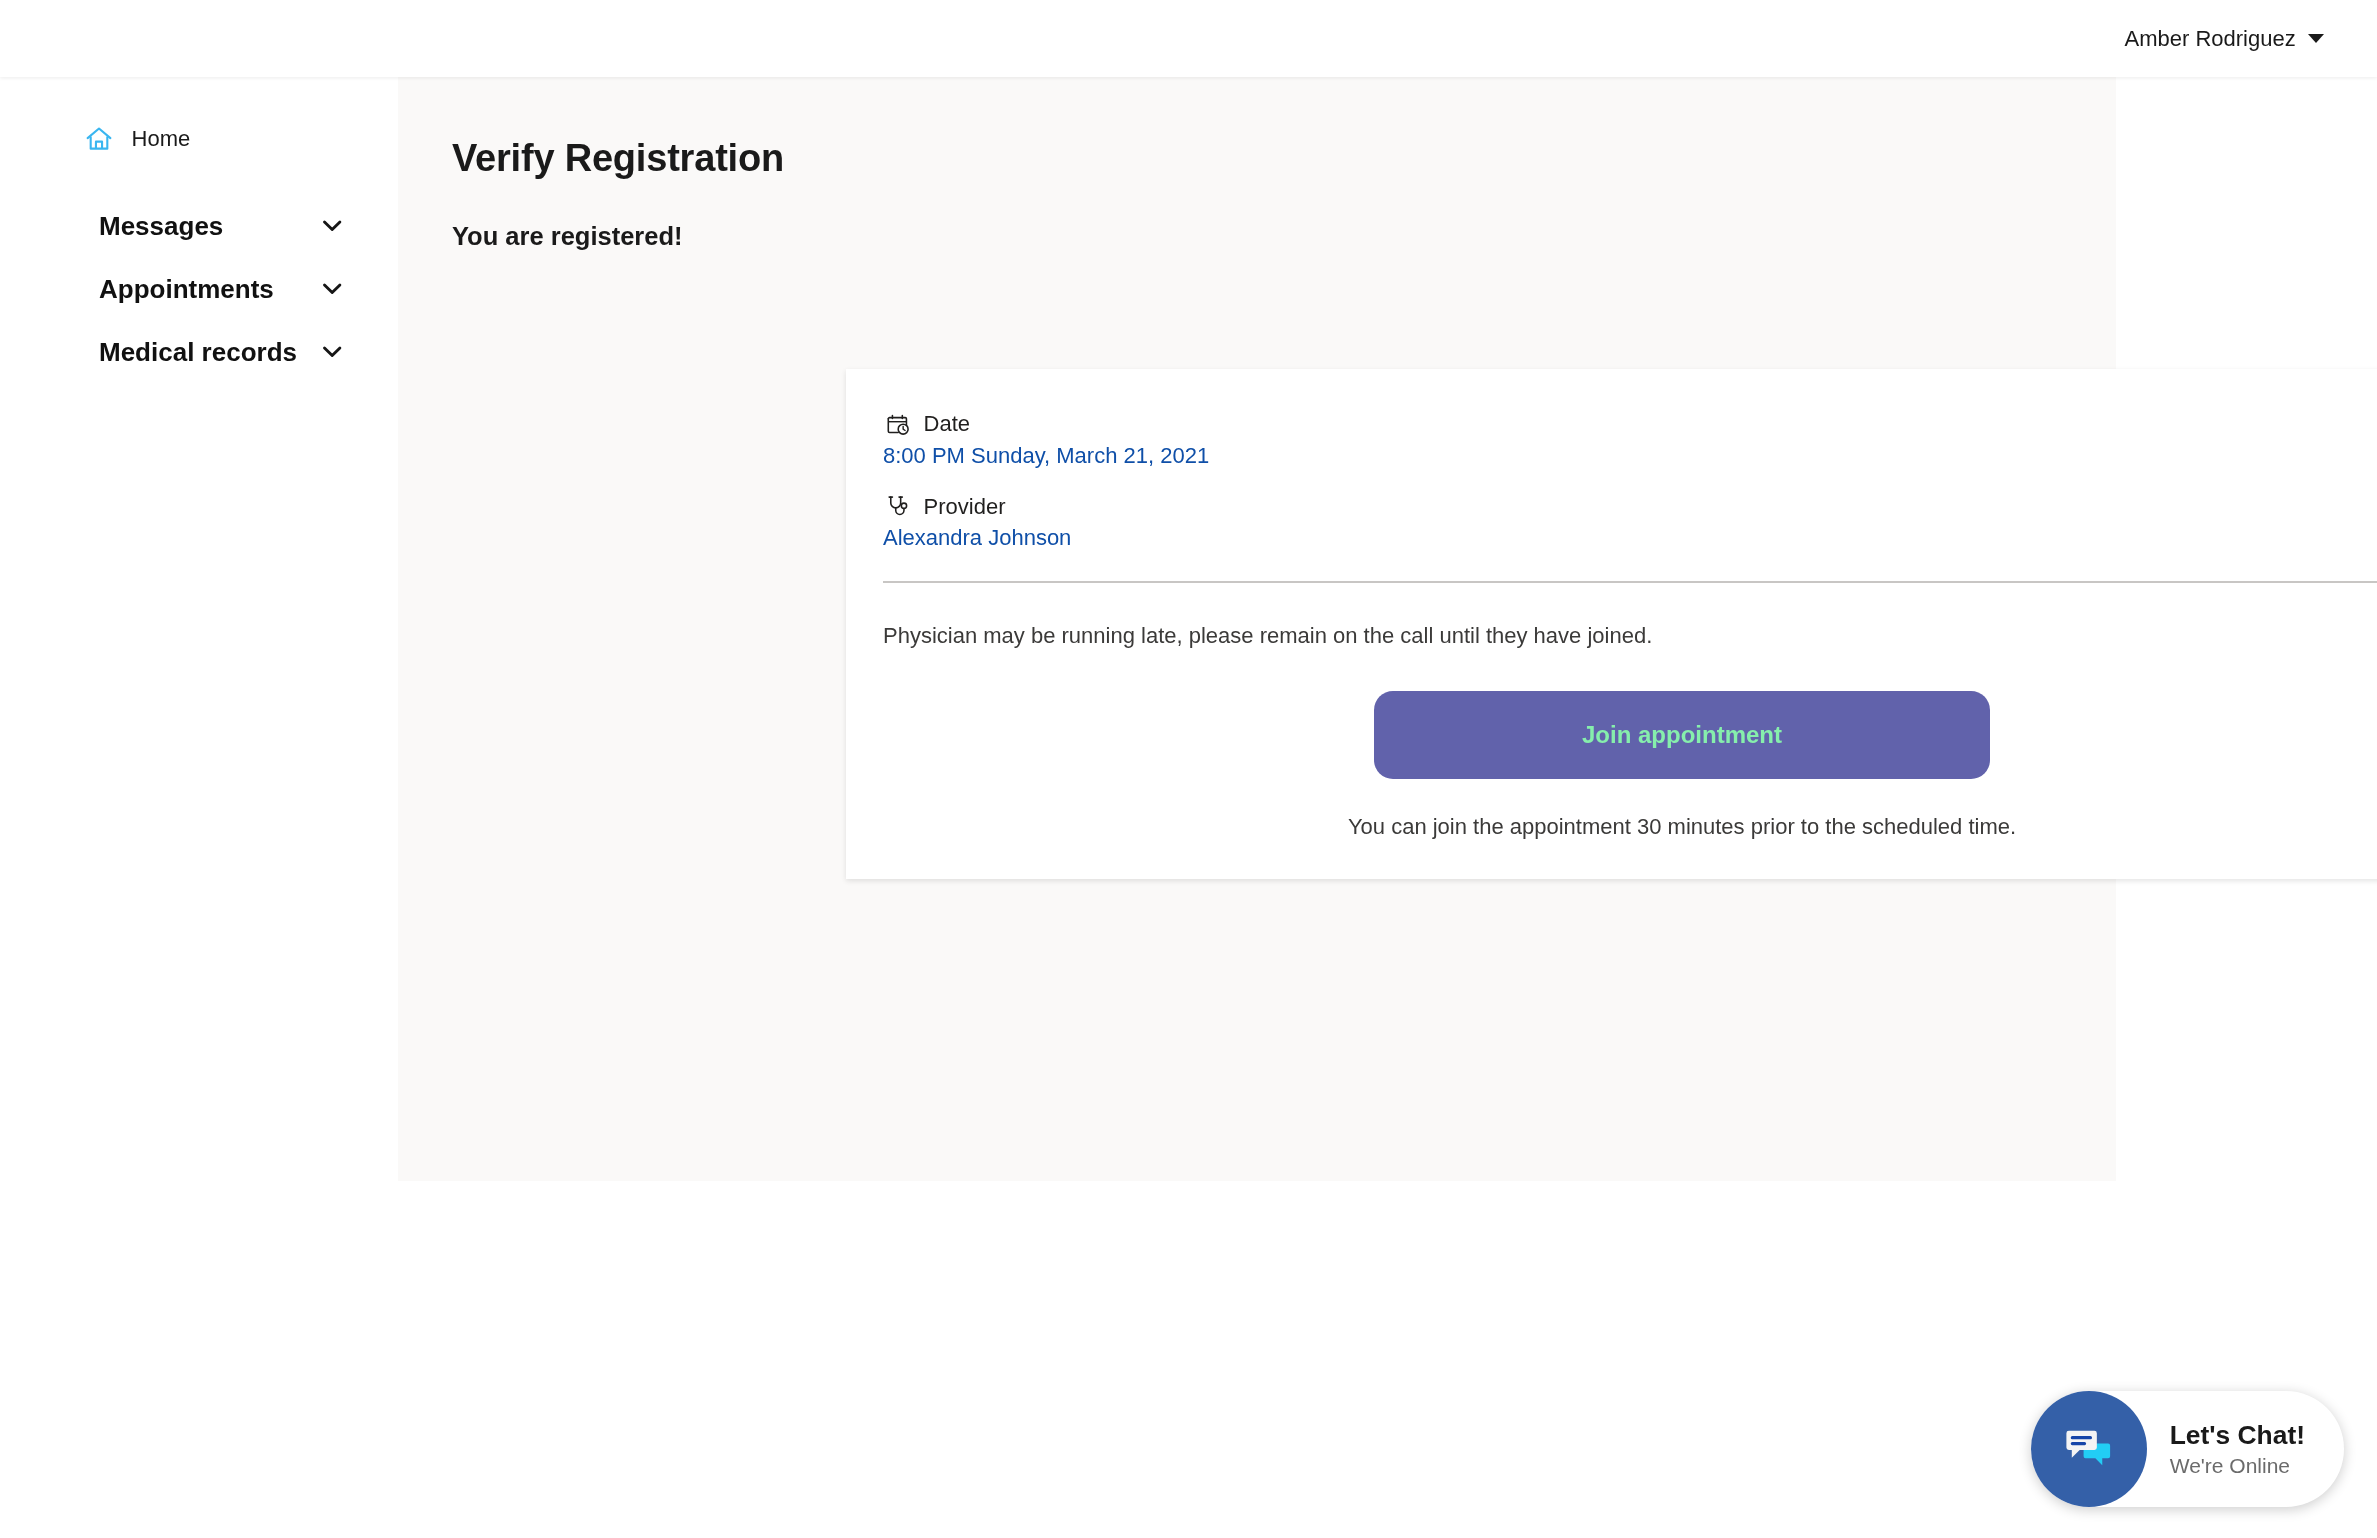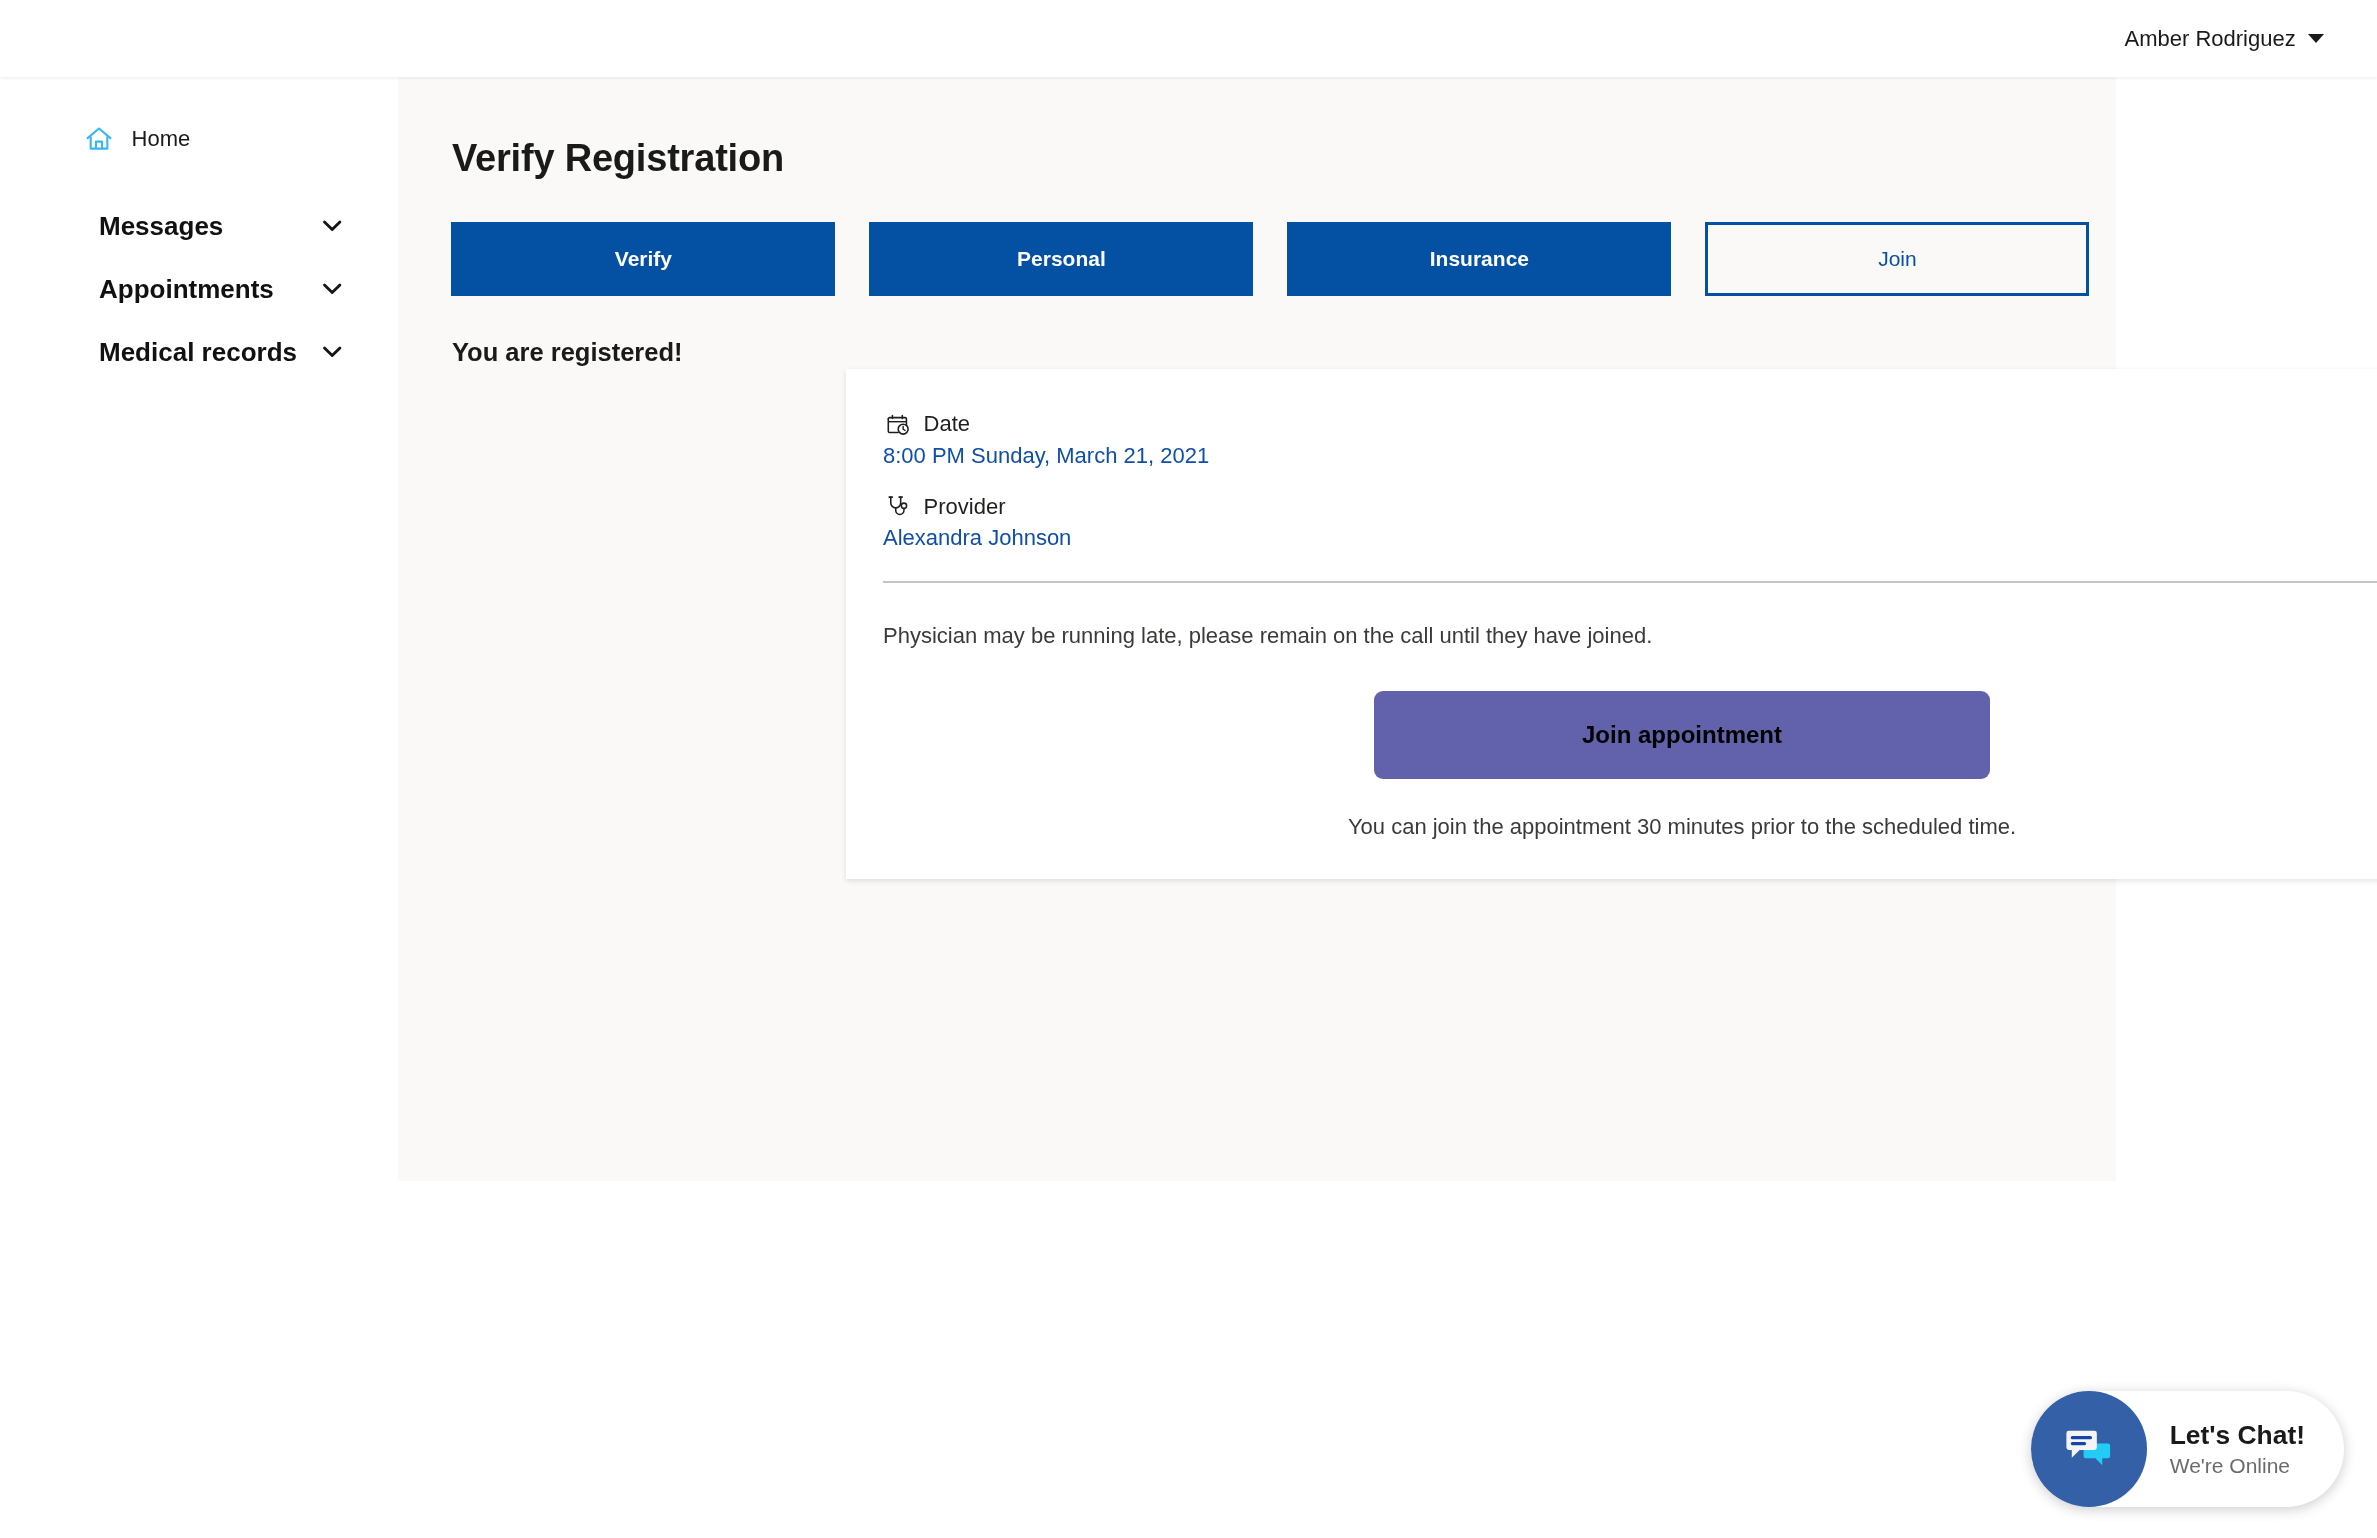--- a/index.html
+++ b/index.html
@@ -198,25 +198,25 @@
   }
   .join-btn-wrap {
     display: flex;
     justify-content: center;
     margin-top: 42px;
   }
   .join-btn {
     width: 616px;
     height: 88px;
     background: #6162ab;
-    color: #000000;
+    color: #86efac;
     font-size: 24px;
     font-weight: bold;
     border: none;
-    border-radius: 9px;
+    border-radius: 19px;
     cursor: pointer;
     font-family: "Liberation Sans", sans-serif;
   }
   .join-hint {
     text-align: center;
     font-size: 22px;
     color: #3b3a39;
     margin-top: 35px;
   }
 
@@ -308,26 +308,20 @@
       </span>
     </div>
 
   </div>
 </nav>
 
 <main class="content-panel">
 
   <h1 class="page-title">Verify Registration</h1>
 
-  <div class="tabs">
-    <button class="tab filled">Verify</button>
-    <button class="tab filled">Personal</button>
-    <button class="tab filled">Insurance</button>
-    <button class="tab outlined">Join</button>
-  </div>
 
   <h2 class="registered-heading">You are registered!</h2>
 
 </main>
 
 <section class="info-card">
 
   <div class="field-row">
     <span class="field-icon">
       <svg viewBox="0 0 32 32" width="26.4" height="26.4">

